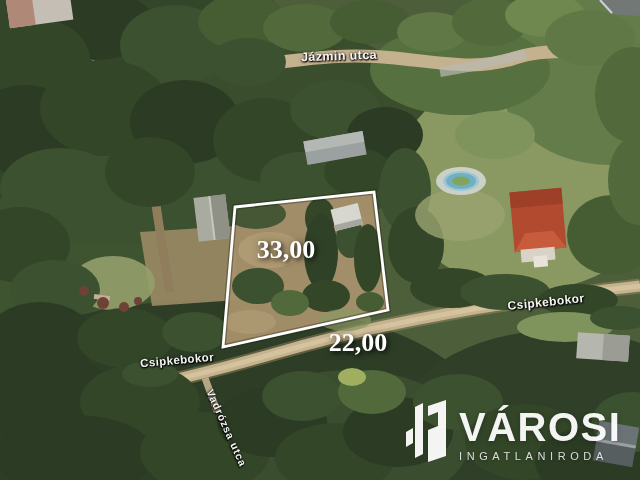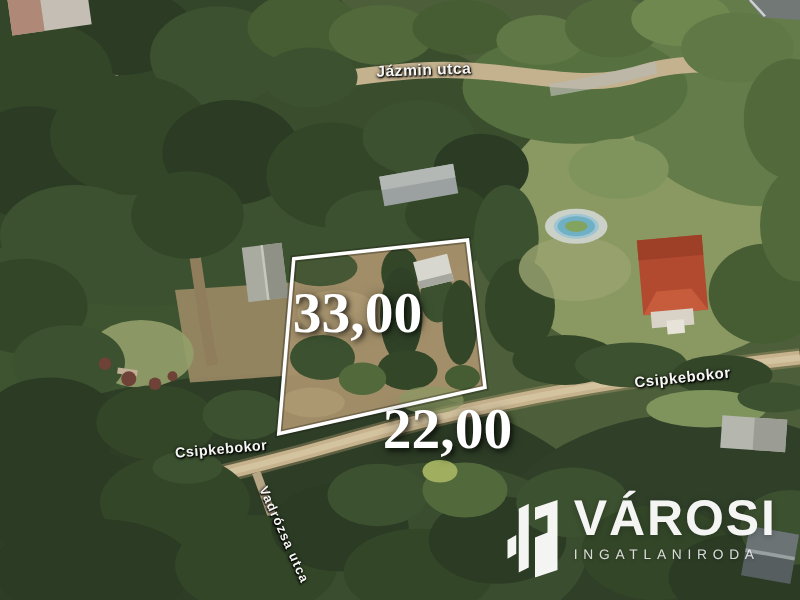--- a/index.html
+++ b/index.html
@@ -12,28 +12,28 @@
     position:absolute;color:#f5f5f2;font-weight:700;white-space:nowrap;
     text-shadow:0 1px 2px rgba(0,0,0,.9),0 0 3px rgba(0,0,0,.65),1px 1px 1px rgba(0,0,0,.8);
     letter-spacing:.4px;
   }
   .lbl-jazmin{left:339px;top:56px;font-size:12.5px;transform:translate(-50%,-50%) rotate(-2deg);}
   .lbl-csip-right{left:546px;top:302px;font-size:12px;transform:translate(-50%,-50%) rotate(-6deg);}
   .lbl-csip-left{left:177px;top:360px;font-size:11.5px;transform:translate(-50%,-50%) rotate(-5deg);}
   .lbl-vadrozsa{left:227px;top:428px;font-size:10.5px;transform:translate(-50%,-50%) rotate(66deg);letter-spacing:1px;}
   .dim{
     position:absolute;font-family:"Liberation Serif","DejaVu Serif",serif;
-    font-weight:700;font-size:46px;color:#ffffff;white-space:nowrap;
+    font-weight:700;font-size:26px;color:#ffffff;white-space:nowrap;
     text-shadow:2px 2px 4px rgba(0,0,0,.65),0 0 10px rgba(0,0,0,.35);
     transform:translate(-50%,-50%);
   }
   .dim-33{left:286px;top:250px;}
   .dim-22{left:330px;top:343px;margin-left:28px;}
   .watermark{
-    position:absolute;left:402px;top:394px;display:flex;gap:11px;align-items:flex-start;
+    position:absolute;left:402px;top:394px;display:flex;gap:11px;align-items:flex-end;
   }
   .logo-mark{display:block;opacity:.95;}
   .logo-text{display:flex;flex-direction:column;}
   .brand{
     font-size:40px;font-weight:700;line-height:1.05;letter-spacing:1.5px;
     color:rgba(255,255,255,.95);text-shadow:0 1px 5px rgba(0,0,0,.25);
   }
   .subtitle{
     margin-top:2px;font-size:11px;font-weight:400;letter-spacing:4.6px;
     color:rgba(255,255,255,.82);text-shadow:0 1px 3px rgba(0,0,0,.3);

